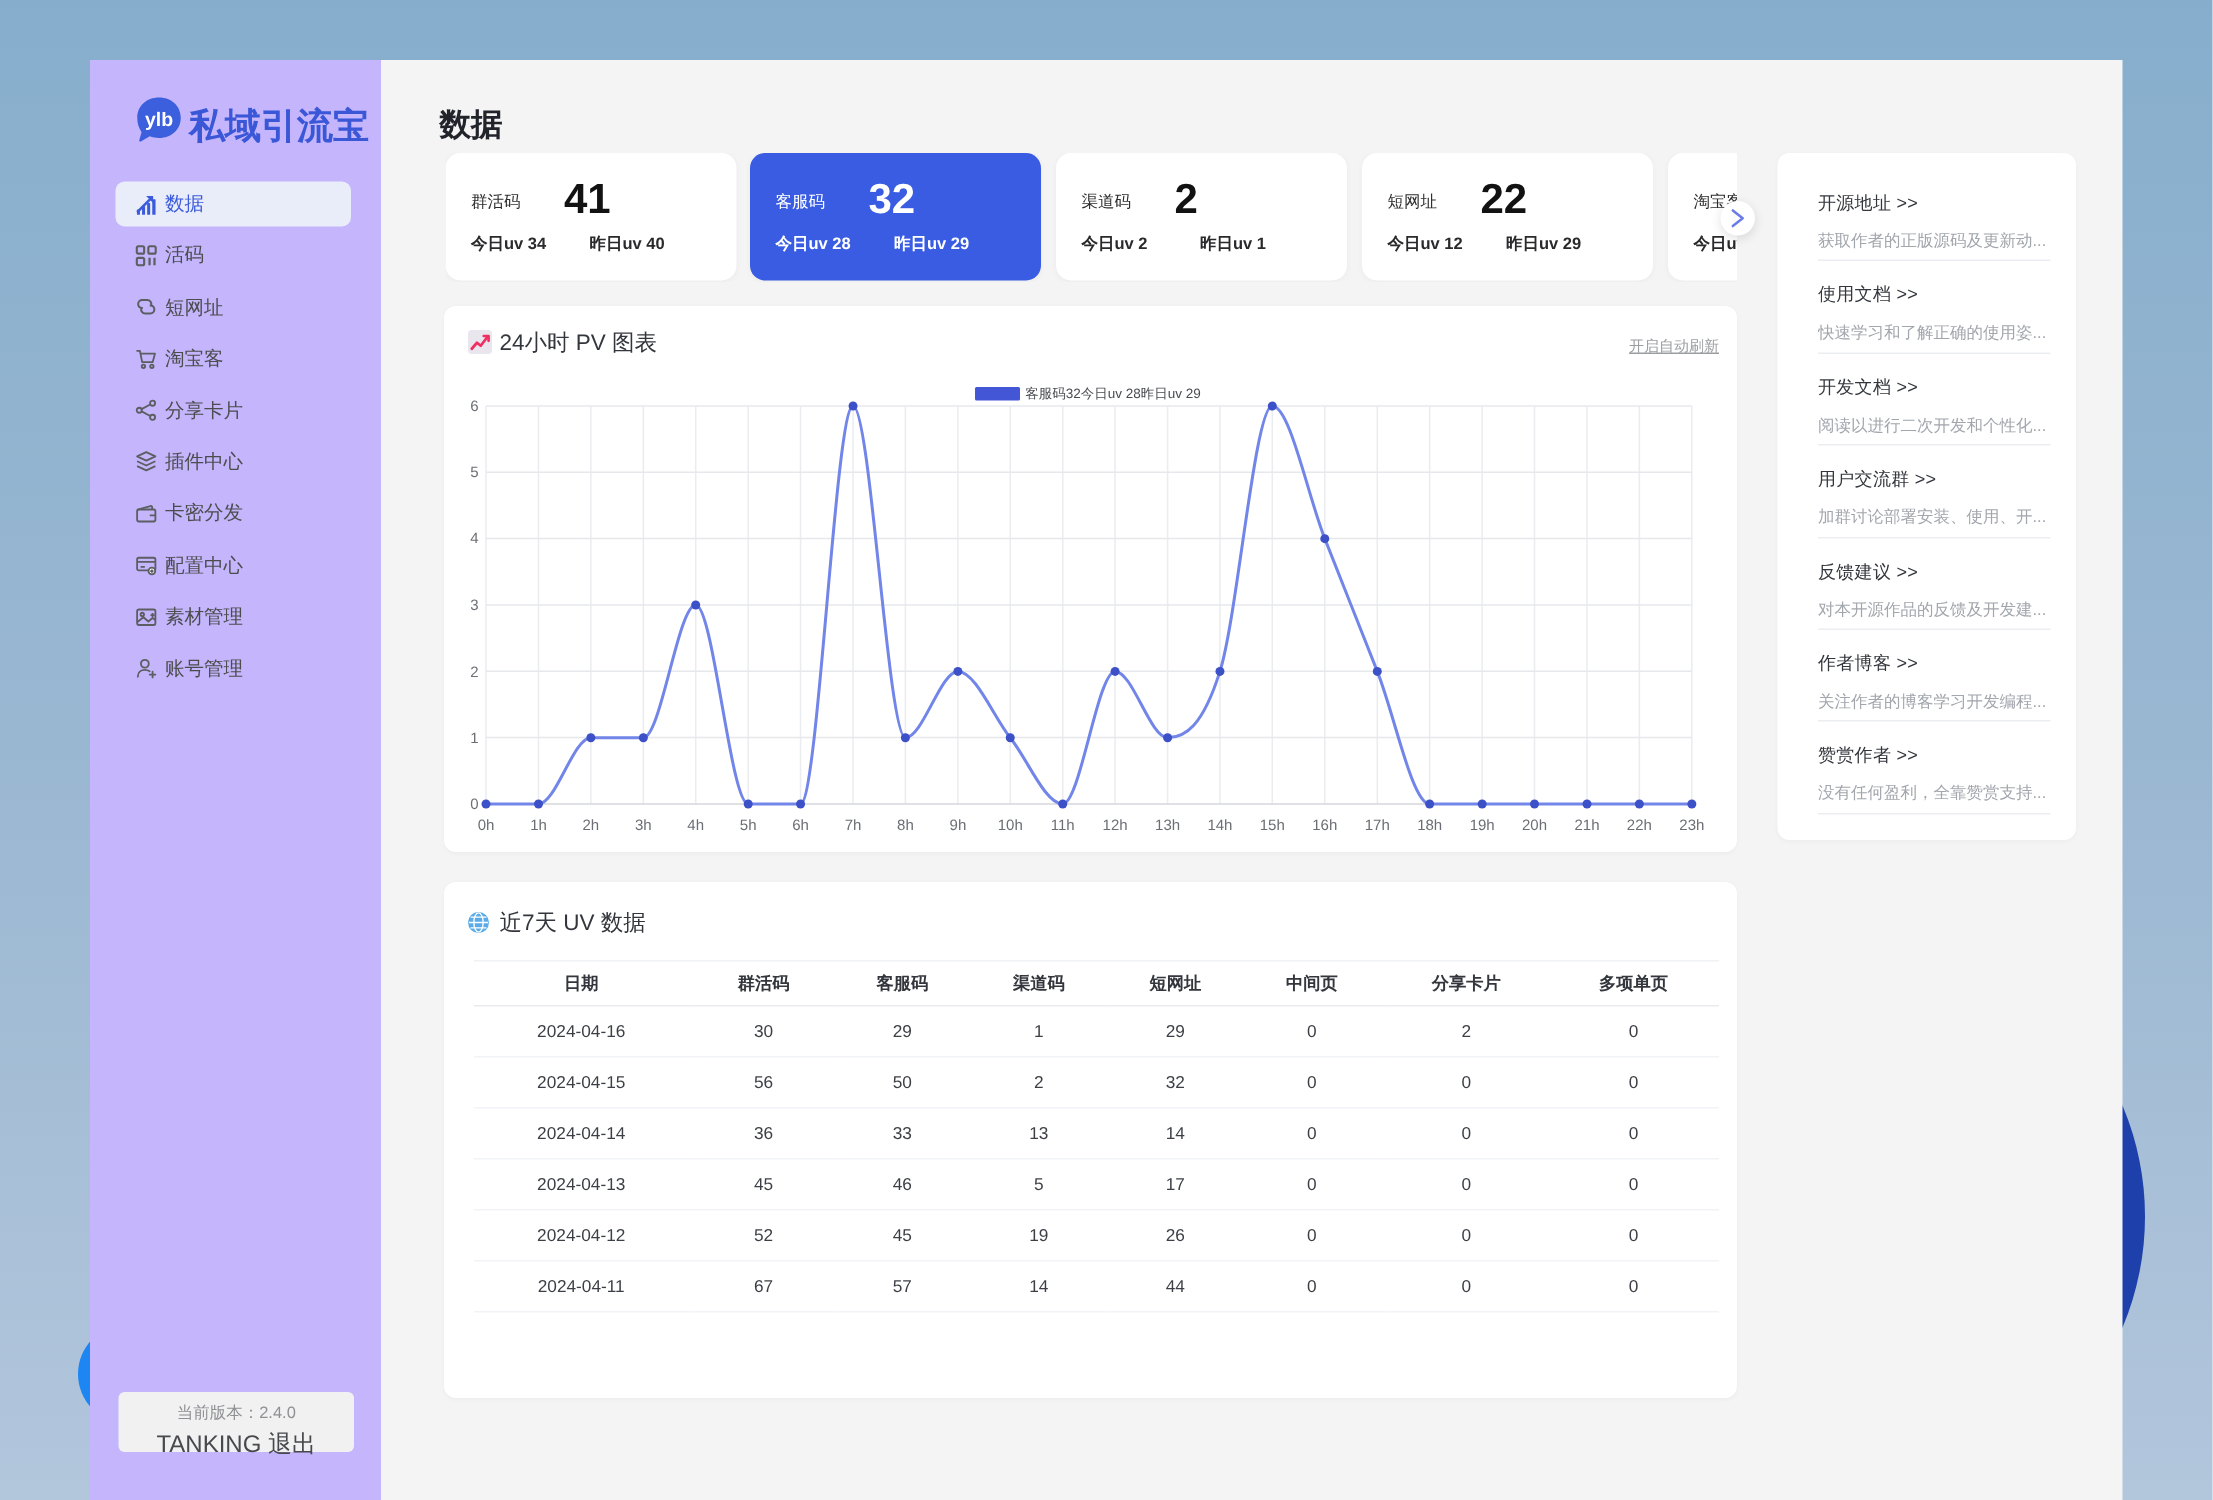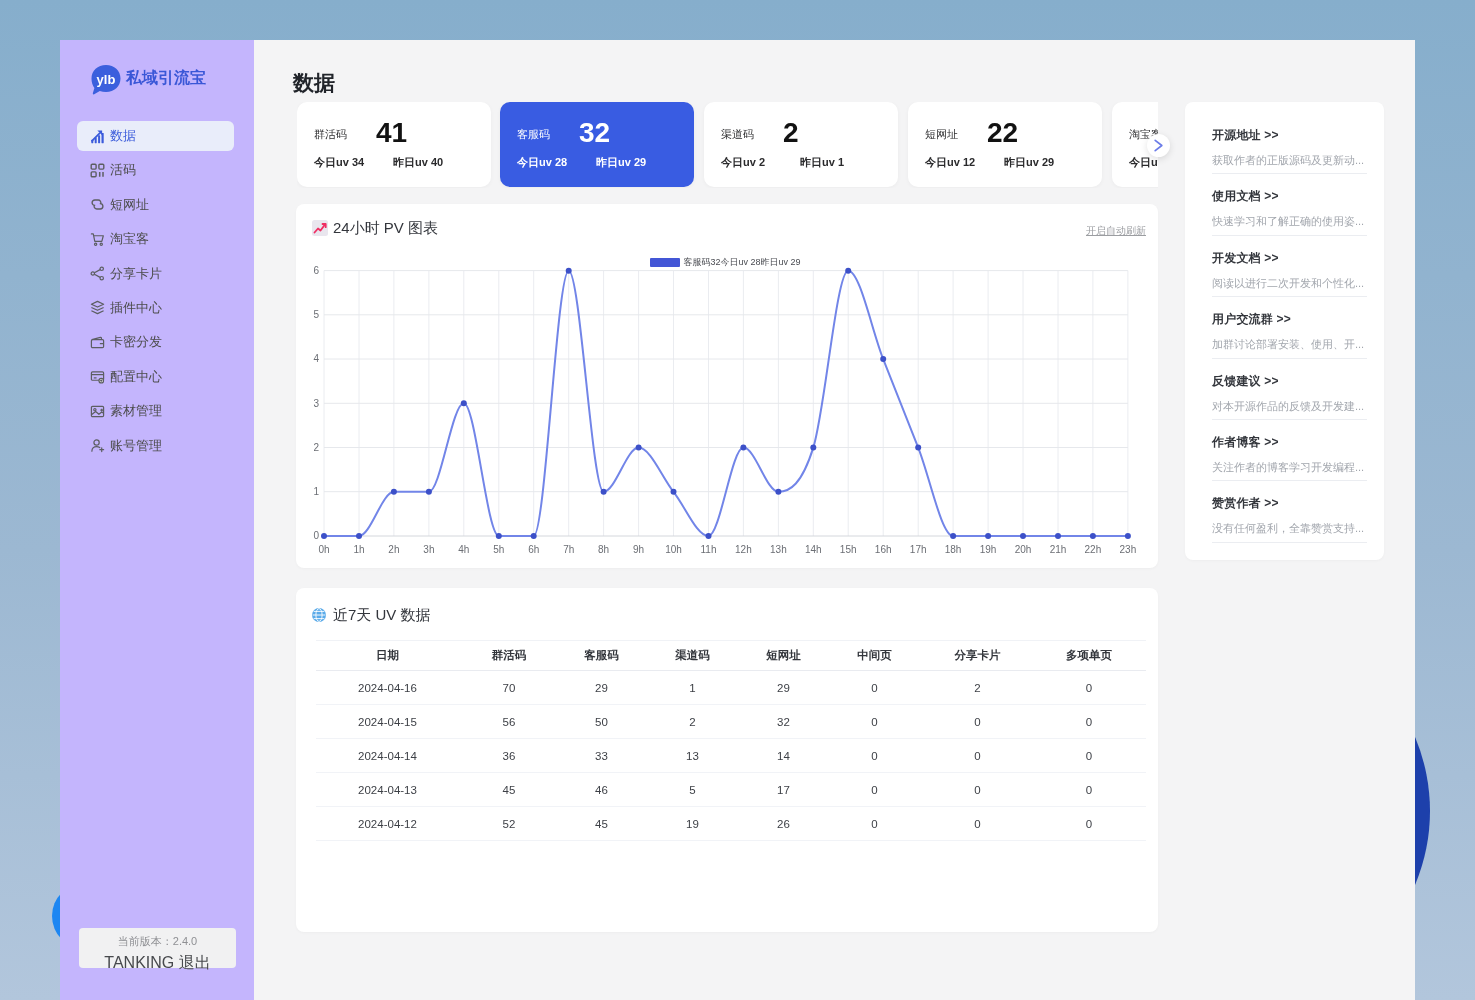--- a/index.html
+++ b/index.html
@@ -6,21 +6,21 @@
 * { margin:0; padding:0; box-sizing:border-box; }
 html,body { width:1475px; height:1000px; overflow:hidden; }
 body { font-family:"Liberation Sans", sans-serif; background:linear-gradient(180deg,#86aecc 0%,#9cb8d2 55%,#b2c6dc 100%); position:relative; }
 .circ-l { position:absolute; left:52px; top:883px; width:66px; height:66px; border-radius:50%; background:#1d86f2; z-index:0; }
 .circ-r { position:absolute; left:1050px; top:621px; width:380px; height:380px; border-radius:50%; background:#1d40ab; z-index:0; }
 .app { position:absolute; left:60px; top:40px; width:1355px; height:960px; background:#f4f4f5; z-index:1; overflow:hidden; }
 
 .side { position:absolute; left:0; top:0; width:194px; height:960px; background:#c4b5fd; }
 .logo { position:absolute; left:31px; top:24px; height:31px; }
 .bubble { position:absolute; left:0; top:0; width:30px; height:31px; }
-.logo-txt { position:absolute; left:35px; top:4px; font-size:16px; font-weight:bold; color:#3a57d7; letter-spacing:0px; white-space:nowrap; }
+.logo-txt { position:absolute; left:35px; top:4px; font-size:24px; font-weight:bold; color:#3a57d7; letter-spacing:0px; white-space:nowrap; }
 .menu { position:absolute; left:17px; top:81px; width:157px; }
 .mi { position:relative; height:30px; margin-bottom:4.4px; border-radius:6px; display:flex; align-items:center; color:#4c4c4c; font-size:13px; }
 .mi svg { position:absolute; left:13px; width:15px; height:15px; }
 .mi span { position:absolute; left:33px; }
 .mi.on { background:#e9edfa; color:#3b5bdb; }
 .ver { position:absolute; left:19px; top:888px; width:157px; height:40px; background:#f1f1f2; border-radius:4px; text-align:center; }
 .ver .v1 { font-size:11px; color:#8f9094; margin-top:6px; }
 .ver .v2 { font-size:16px; color:#47494d; margin-top:4px; }
 
 .title { position:absolute; left:233px; top:29px; font-size:21px; font-weight:600; color:#21242a; }
@@ -41,21 +41,21 @@
 .legend i { width:29.5px; height:8.5px; background:#4356d6; border-radius:1px; display:inline-block; }
 .legend em { font-style:normal; font-size:9px; color:#4a4c52; margin-left:4px; white-space:nowrap; }
 .table-card { position:absolute; left:236px; top:548px; width:862px; height:344px; background:#fff; border-radius:8px; box-shadow:0 1px 3px rgba(0,0,0,.03); }
 table { position:absolute; left:20px; top:51.5px; width:830px; border-collapse:collapse; table-layout:fixed; }
 th { font-size:11.5px; font-weight:600; color:#33363c; height:30.5px; border-bottom:1px solid #e9ebf0; border-top:1px solid #f0f2f6; text-align:center; }
 td { font-size:11.5px; color:#3c3f45; height:34px; border-bottom:1px solid #f1f3f7; text-align:center; }
 tr.last td { border-bottom:none; }
 
 .rp { position:absolute; left:1125px; top:62px; width:199px; height:458px; background:#fff; border-radius:8px; box-shadow:0 1px 3px rgba(0,0,0,.03); padding:11px 17px 0 27px; }
 .rp-item { height:61.4px; border-bottom:1px solid #ebedf1; position:relative; }
-.rp-item h4 { font-size:12px; font-weight:bold; color:#33363c; padding-top:14px; letter-spacing:.2px; }
+.rp-item h4 { font-size:12px; font-weight:normal; color:#33363c; padding-top:14px; letter-spacing:.2px; }
 .rp-item p { font-size:11px; color:#a2a6ad; margin-top:9px; white-space:nowrap; overflow:hidden; }
 </style>
 </head>
 <body>
 <div class="circ-l"></div>
 <div class="circ-r"></div>
 <div class="app">
 
   <div class="side">
     <div class="logo">
@@ -335,21 +335,21 @@
             <th>群活码</th>
             <th>客服码</th>
             <th>渠道码</th>
             <th>短网址</th>
             <th>中间页</th>
             <th>分享卡片</th>
             <th>多项单页</th>
           </tr>
       <tr>
             <td>2024-04-16</td>
-            <td>70</td>
+            <td>30</td>
             <td>29</td>
             <td>1</td>
             <td>29</td>
             <td>0</td>
             <td>2</td>
             <td>0</td>
           </tr>
       <tr>
             <td>2024-04-15</td>
             <td>56</td>
@@ -383,20 +383,30 @@
       <tr>
             <td>2024-04-12</td>
             <td>52</td>
             <td>45</td>
             <td>19</td>
             <td>26</td>
             <td>0</td>
             <td>0</td>
             <td>0</td>
           </tr>
+      <tr>
+            <td>2024-04-11</td>
+            <td>67</td>
+            <td>57</td>
+            <td>14</td>
+            <td>44</td>
+            <td>0</td>
+            <td>0</td>
+            <td>0</td>
+          </tr>
     </tbody>
       </table>
   </div>
 
   <div class="rp">
     <div class="rp-item">
         <h4>开源地址 &gt;&gt;</h4>
         <p>获取作者的正版源码及更新动...</p>
       </div>
     <div class="rp-item">

